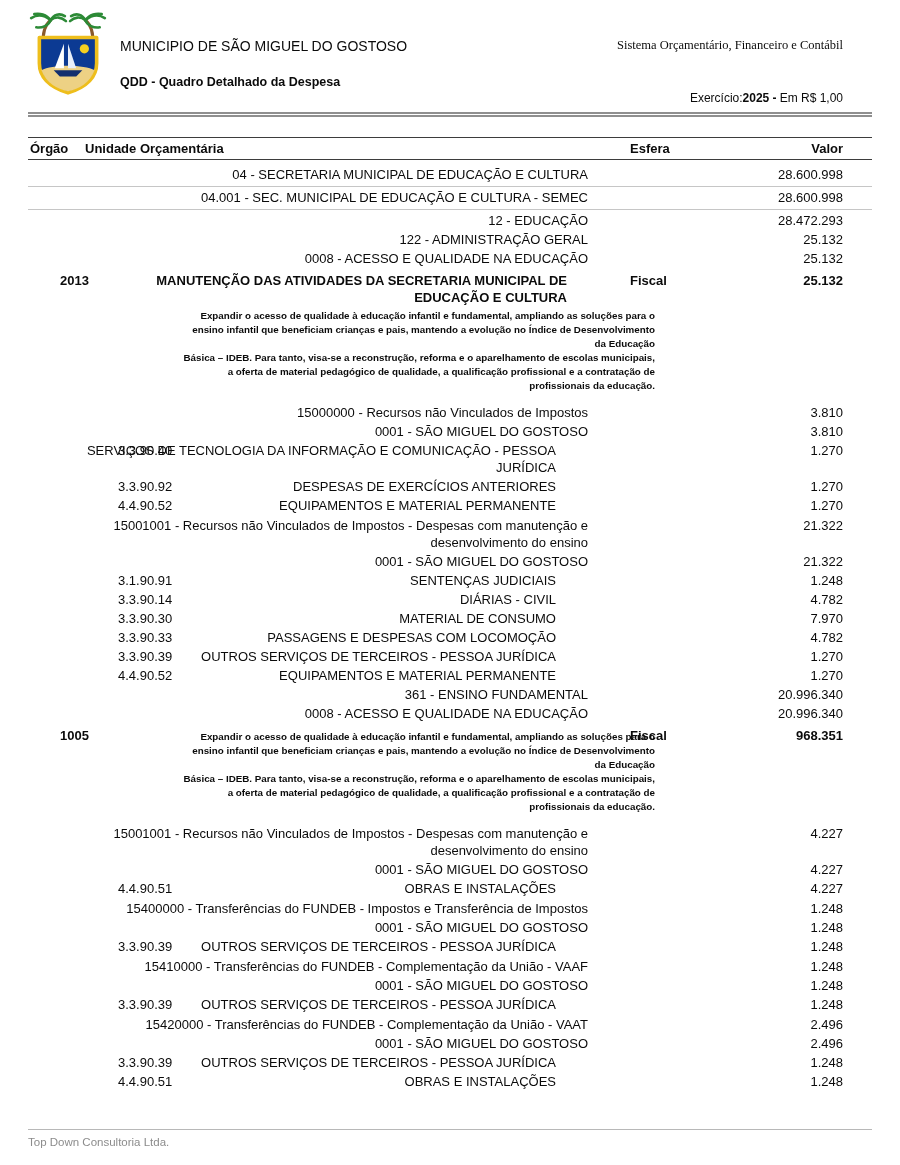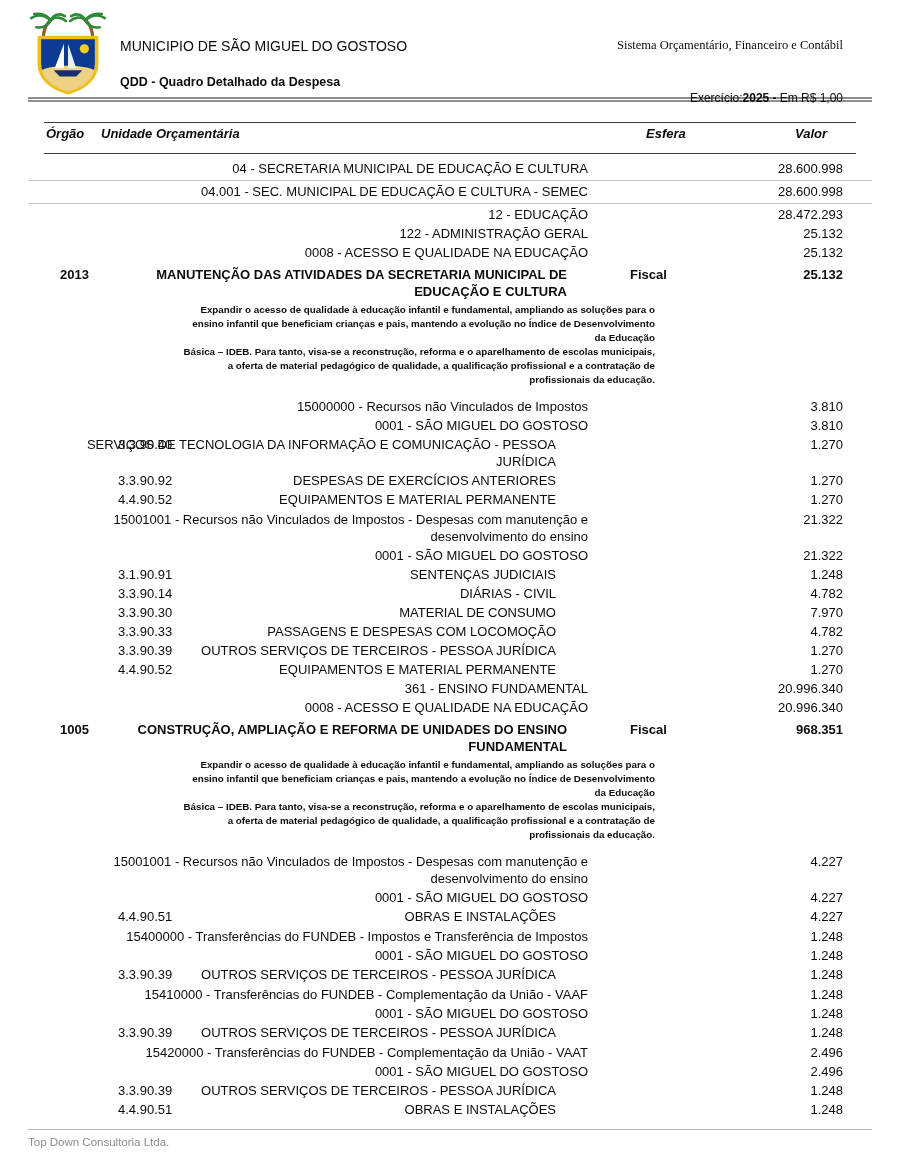--- a/index.html
+++ b/index.html
@@ -2,31 +2,31 @@
 <html><head>
 <meta charset="utf-8">
 <style>
   * { box-sizing: border-box; }
   html, body { margin:0; padding:0; }
   body {
     width:900px; height:1165px; position:relative; overflow:hidden;
     background:#ffffff; color:#0b0b0b;
     font-family:"Liberation Sans", sans-serif;
   }
-  .header { position:relative; height:97px; }
+  .header { position:relative; height:112px; }
   .logo { position:absolute; left:28px; top:12px; width:80px; height:88px; }
   .muni-name { position:absolute; left:120px; top:38px; font-size:14px; }
   .report-title { position:absolute; left:120px; top:75px; font-size:12.5px; font-weight:bold; }
   .system-name { position:absolute; right:57px; top:38px; font-size:12.5px;font-family:Liberation Serif, serif; }
   .exercise { position:absolute; right:57px; top:75px; font-size:12px;margin-top:16px; }
   .exercise .year { font-weight:bold; margin-right:3px; }
   .rule-double { margin:0 28px; height:5px; border-top:2px solid #8f8f8f; border-bottom:2px solid #8f8f8f; }
-  .table-head { margin:20px 44px 0; height:32px; line-height:22px; position:relative;
+  .table-head { margin:20px 28px 0; height:23px; line-height:22px; position:relative;
                 border-top:1px solid #3d3d3d; border-bottom:1px solid #3d3d3d;
-                font-weight:bold; font-size:13px;font-style:italic; }
+                font-weight:bold; font-size:13px; }
   .th-orgao { position:absolute; left:2px; }
   .th-unidade { position:absolute; left:57px; }
   .th-esfera { position:absolute; left:602px; }
   .th-valor { position:absolute; right:29px; }
   .rows { margin:5px 28px 0; }
   .row { position:relative; font-size:13px; line-height:17px; padding:1px 0;text-align:right; }
   .row .value { position:absolute; right:29px; top:1px; white-space:nowrap; }
   .row .text { max-width:560px; }
   .row.divider { border-bottom:1px solid #c6c6c6; padding-bottom:3px; margin-bottom:1px; }
   .row-subfuncao .text { padding-left:10px; }
@@ -191,21 +191,20 @@
     <div class="row row-subfuncao">
       <div class="text">361 - ENSINO FUNDAMENTAL</div>
       <span class="value">20.996.340</span>
     </div>
     <div class="row row-programa">
       <div class="text">0008 - ACESSO E QUALIDADE NA EDUCAÇÃO</div>
       <span class="value">20.996.340</span>
     </div>
     <div class="row row-action">
       <span class="code">1005</span>
-      <div class="title">CONSTRUÇÃO, AMPLIAÇÃO E REFORMA DE UNIDADES DO ENSINO FUNDAMENTAL</div>
       <span class="esfera">Fiscal</span>
       <span class="value">968.351</span>
       <div class="desc">Expandir o acesso de qualidade à educação infantil e fundamental, ampliando as soluções para o
 ensino infantil que beneficiam crianças e pais, mantendo a evolução no Índice de Desenvolvimento
 da Educação
 Básica – IDEB. Para tanto, visa-se a reconstrução, reforma e o aparelhamento de escolas municipais,
 a oferta de material pedagógico de qualidade, a qualificação profissional e a contratação de
 profissionais da educação.</div>
     </div>
     <div class="row row-fonte">

